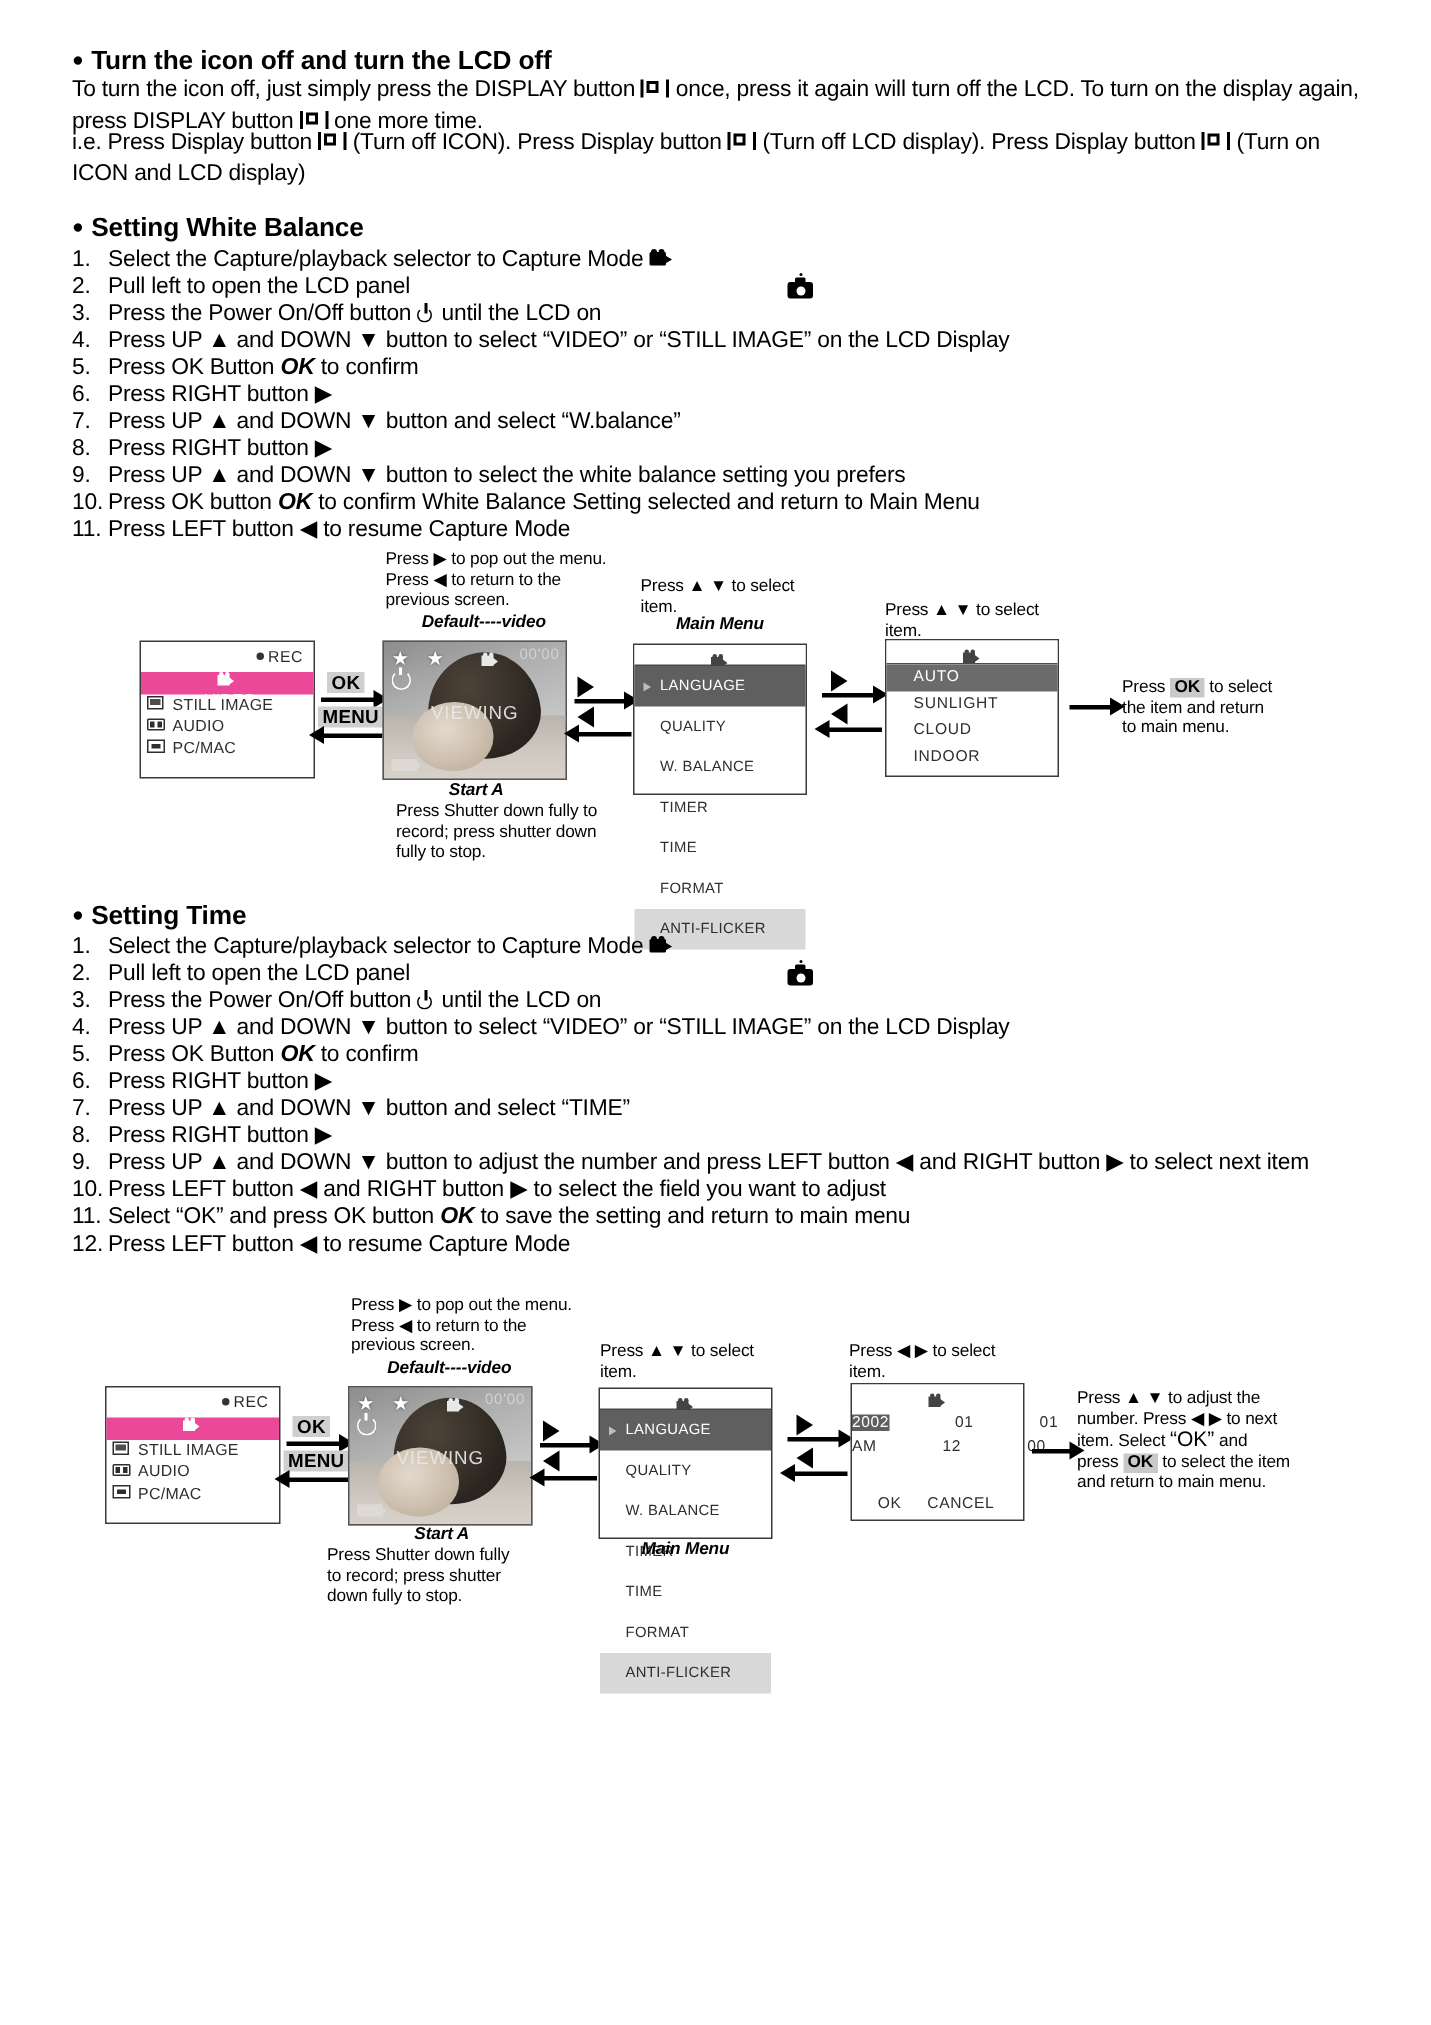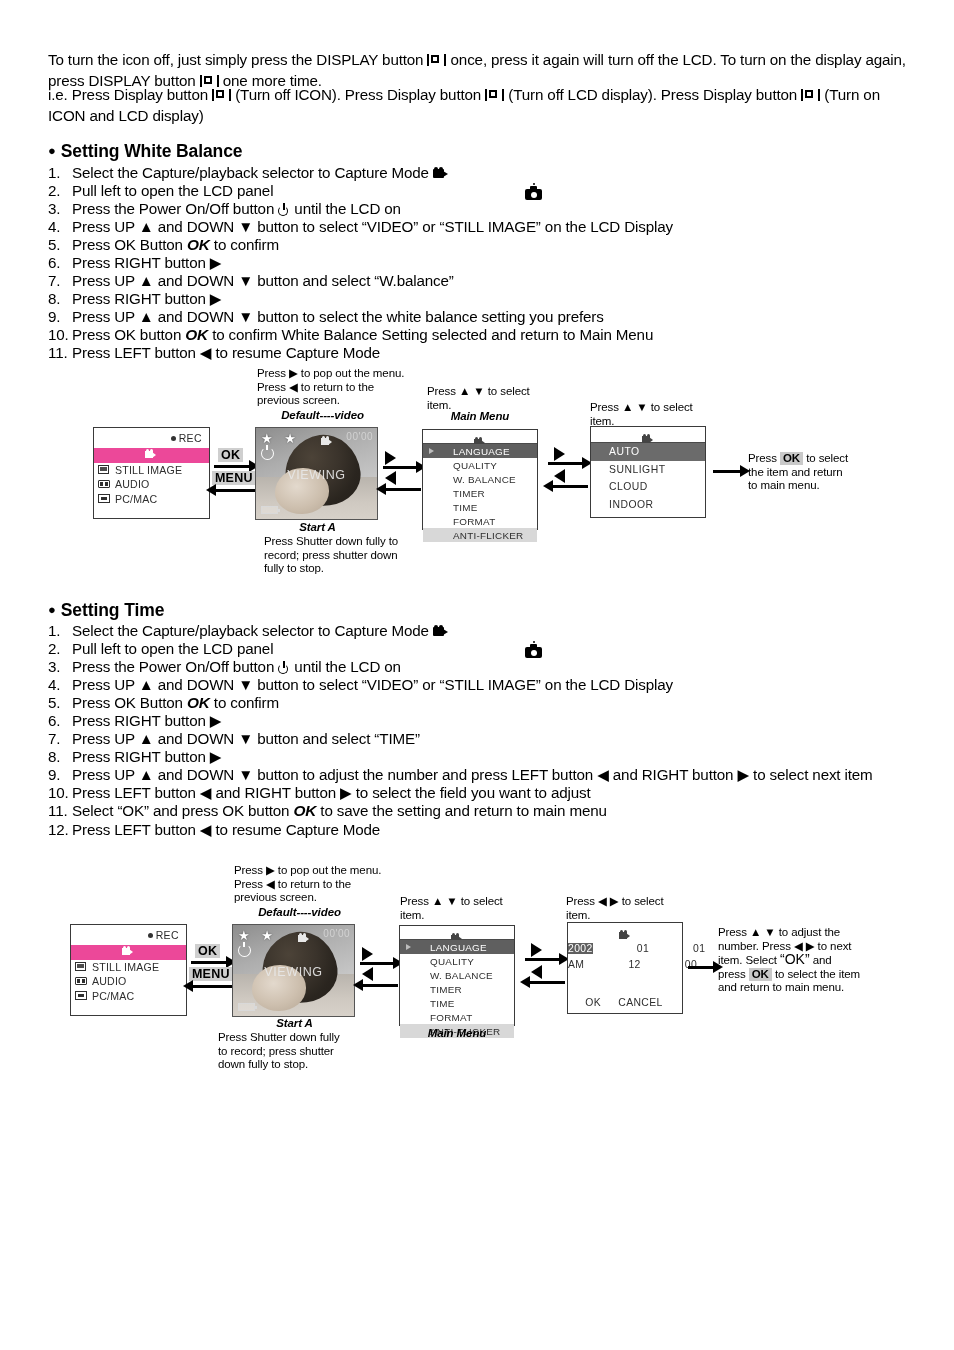--- a/index.html
+++ b/index.html
@@ -266,24 +266,24 @@
     border-bottom: 1.2px solid #4a4a4a;
     background: #fff;
   }
   .menu-head .vic {
     position: absolute;
     left: 50%; top: 1.5px;
     transform: translateX(-50%);
     color: #444;
   }
   .menu-row {
-    height: 14px;
+    height: 27px;
     display: flex;
     align-items: center;
-    padding-left: 30px;
+    padding-left: 17px;
     font-size: 9.9px;
     letter-spacing: 0.25px;
     color: #2e2e2e;
     white-space: nowrap;
     position: relative;
   }
   .menu-row.sel { background: #5f5f5f; color: #fff; }
   .menu-row.gray { background: #d8d8d8; color: #2e2e2e; }
   .menu-row .tri {
     position: absolute;
@@ -483,20 +483,23 @@
     text-align: center;
     font-size: 13px;
     color: #3a3a3a;
   }
 </style>
 </head>
 <body>
 
 <div class="page">
 
+  <div class="sec-head" style="left:48px; top:30px;">
+    <span class="bullet">●</span><span>Turn the icon off and turn the LCD off</span>
+  </div>
 
   <div class="para" style="left:48px; top:85px; width:862px;">
     <span>i.e. Press Display button</span>
     <span class="disp"><i></i></span>
     <span>(Turn off ICON).  Press Display button</span>
     <span class="disp"><i></i></span>
     <span>(Turn off LCD display).  Press Display button</span>
     <span class="disp"><i></i></span>
     <span>(Turn on ICON and LCD display)</span>
   </div>

